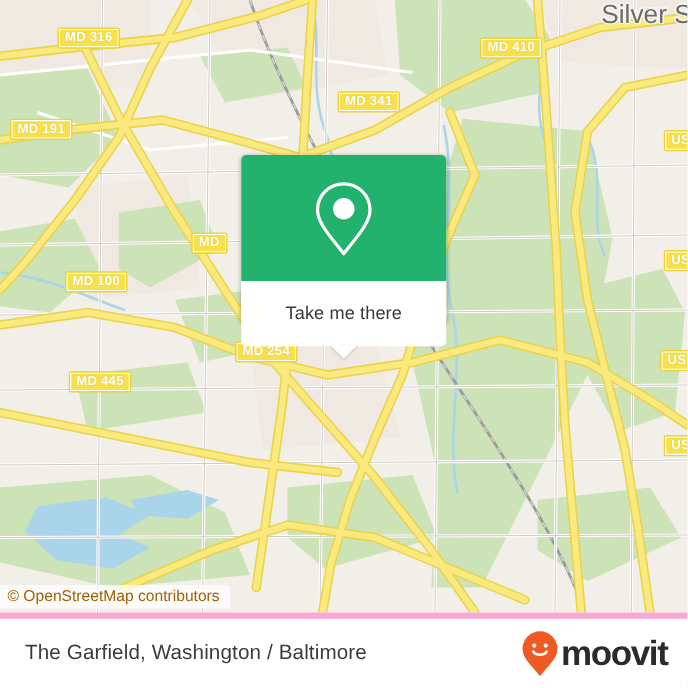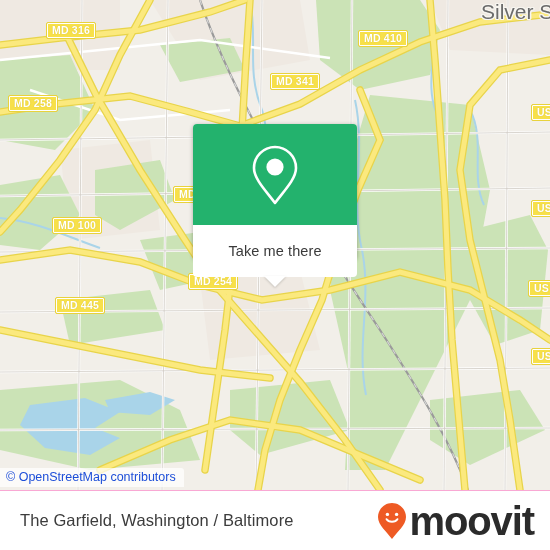--- a/index.html
+++ b/index.html
@@ -99,48 +99,48 @@
     border-top: 11px solid #ffffff;
     filter: drop-shadow(0 1px 1px rgba(0,0,0,.18));
   }
 
   
   #attribution {
     position: absolute;
     left: 0; top: 468px;
     padding: 2px 8px 3px 6px;
     background: rgba(255,255,255,.72);
-    color: #1d4ed8;
+    color: #a16207;
     font-size: 12.5px;
     white-space: nowrap;
     border-radius: 0 3px 0 0;
   }
 
   
   #footer {
     position: absolute;
     left: 0; top: 490px;
     width: 550px; height: 60px;
     background: #ffffff;
     display: flex;
     align-items: center;
     justify-content: space-between;
     padding: 0 16px 0 20px;
-    border-top: 1px solid #f9a8d4;
+    border-top: 5px solid #f9a8d4;
   }
   #place-title {
     color: #3c3c3c;
     font-size: 16.5px;
     white-space: nowrap;
     letter-spacing: .1px;
   }
   #brand { display: flex; align-items: center; gap: 2px; }
   #brand-name {
     color: #2b2b2b;
-    font-size: 40px;
+    font-size: 28px;
     font-weight: bold;
     letter-spacing: -1.1px;
     line-height: 30px;
   }
 </style>
 </head>
 <body>
 
 <div id="app">
 
@@ -255,24 +255,24 @@
           <path d="M100,470 L170,440 L230,420 L300,430 L360,455 L420,480"></path>
           <path d="M0,330 L60,342 L130,356 L200,370 L270,378"></path>
         </g>
 
       </g>
     </svg>
 
     <div class="place-label" style="left:481px; top:0px;">Silver S</div>
 
     <div class="shield" style="left:46px;  top:22px;">MD 316</div>
-    <div class="shield" style="left:8px;   top:95px;">MD 258</div>
+    <div class="shield" style="left:8px;   top:95px;">MD 191</div>
     <div class="shield" style="left:270px; top:73px;">MD 341</div>
-    <div class="shield" style="left:358px; top:30px;">MD 410</div>
-    <div class="shield" style="left:173px; top:186px;">MD</div>
+    <div class="shield" style="left:384px; top:30px;">MD 410</div>
+    <div class="shield" style="left:153px; top:186px;">MD</div>
     <div class="shield" style="left:52px;  top:217px;">MD 100</div>
     <div class="shield" style="left:55px;  top:297px;">MD 445</div>
     <div class="shield" style="left:188px; top:273px;">MD 254</div>
     <div class="shield" style="left:531px; top:104px;">US</div>
     <div class="shield" style="left:531px; top:200px;">US</div>
     <div class="shield" style="left:528px; top:280px;">US</div>
     <div class="shield" style="left:531px; top:348px;">US</div>
 
     <div id="popup">
       <div id="popup-top">

